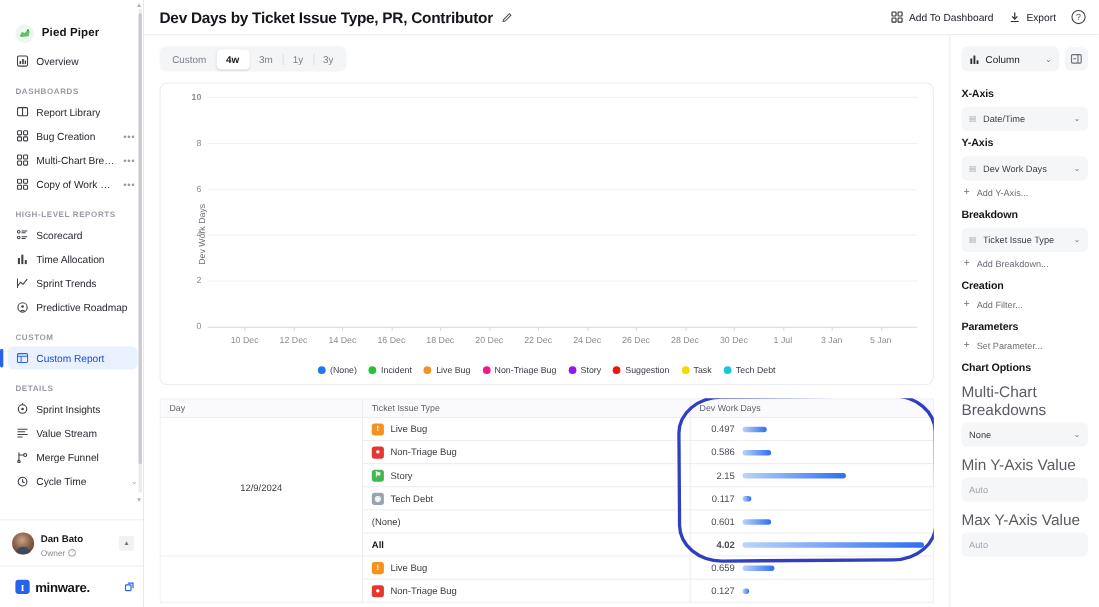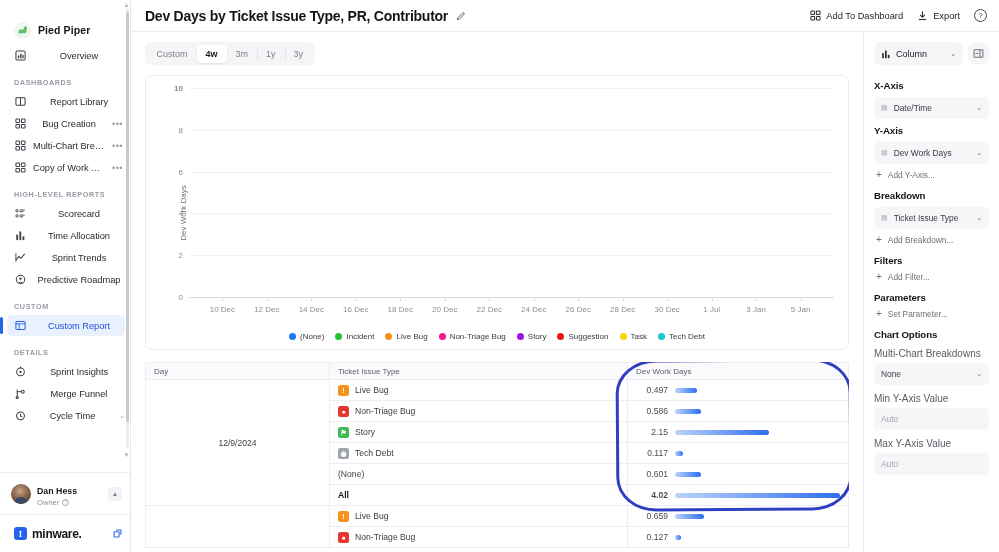--- a/index.html
+++ b/index.html
@@ -37,21 +37,21 @@
     display: flex; align-items: center; gap: 7px;
     height: 21px; margin: 1px 5px 1px 7px; padding-left: 7px;
     border-radius: 5px; cursor: pointer; position: relative;
   }
   .sb-item .ico {
     width: 12px; height: 12px; flex: 0 0 12px;
     display: flex; align-items: center; justify-content: center; color: #3d3f49;
   }
   .sb-item .lbl {
     font-size: 9.3px; color: #2a2b33; white-space: nowrap;
-    overflow: hidden; text-overflow: ellipsis; flex: 1; letter-spacing: -.05px; text-align: center;
+    overflow: hidden; text-overflow: ellipsis; flex: 1; letter-spacing: -.05px;
   }
   .sb-item .dots { font-size: 9px; color: #9a9aa6; letter-spacing: .5px; padding-right: 2px; }
   .sb-item.active { background: #eaf1fe; }
   .sb-item.active .lbl { color: #1f4fd8; font-weight: 400; }
   .sb-item.active .ico { color: #2563eb; }
   .sb-item.active::before {
     content: ""; position: absolute; left: -7px; top: 2px;
     width: 2.5px; height: 17px; background: #2563eb; border-radius: 2px;
   }
   .sb-item .chev { font-size: 7px; color: #9a9aa6; }
@@ -214,21 +214,21 @@
     display: flex; align-items: center; gap: 5px; padding: 0 7px; cursor: pointer;
   }
   .chartsel .lbl { font-size: 9px; color: #22232b; flex: 1; }
   .chartsel .chev { font-size: 7px; color: #6d6e79; }
   .panel-toggle {
     width: 21px; height: 21px; border-radius: 5px; background: #f4f5f7;
     display: flex; align-items: center; justify-content: center; cursor: pointer;
   }
   .rp-body { flex: 1; padding: 0 10px 10px; overflow: hidden; }
   .rp-h { font-size: 9.7px; font-weight: 700; color: #14151a; margin: 5px 0 6px; letter-spacing: -.1px; }
-  .rp-sub { font-size: 10px; color: #5a5b65; margin: 8px 0 4px; }
+  .rp-sub { font-size: 14px; color: #5a5b65; margin: 8px 0 4px; }
   .field {
     height: 22px; background: #f5f6f8; border-radius: 5px;
     display: flex; align-items: center; gap: 6px; padding: 0 7px;
     margin-bottom: 6px; cursor: pointer;
   }
   .field .gico { font-size: 7px; color: #a6a7b0; }
   .field .lbl { font-size: 8.4px; color: #3a3b44; flex: 1; white-space: nowrap; overflow: hidden; text-overflow: ellipsis; }
   .field .chev { font-size: 7px; color: #74757f; }
   .field.ph .lbl { color: #a3a4ad; }
   .addlink {
@@ -378,20 +378,31 @@
               <circle cx="6" cy="6.4" r="4.2" fill="none" stroke="currentColor" stroke-width="1.1"></circle>
               <circle cx="6" cy="6.4" r="1.3" fill="currentColor"></circle>
               <line x1="6" y1=".6" x2="6" y2="2.4" stroke="currentColor" stroke-width="1.1"></line>
             </svg>
         </span>
         <span class="lbl">Sprint Insights</span>
       </div>
       <div class="sb-item">
         <span class="ico">
           <svg width="11" height="11" viewBox="0 0 12 12">
+              <line x1="1" y1="2.4" x2="11" y2="2.4" stroke="currentColor" stroke-width="1"></line>
+              <line x1="1" y1="5" x2="8.6" y2="5" stroke="currentColor" stroke-width="1"></line>
+              <line x1="1" y1="7.6" x2="11" y2="7.6" stroke="currentColor" stroke-width="1"></line>
+              <line x1="1" y1="10.2" x2="6" y2="10.2" stroke="currentColor" stroke-width="1"></line>
+            </svg>
+        </span>
+        <span class="lbl">Value Stream</span>
+      </div>
+      <div class="sb-item">
+        <span class="ico">
+          <svg width="11" height="11" viewBox="0 0 12 12">
               <path d="M2.4 1.6 V10.4" stroke="currentColor" stroke-width="1.1" fill="none"></path>
               <path d="M2.4 4 H7 a2 2 0 0 1 0 0" stroke="currentColor" stroke-width="1.1" fill="none"></path>
               <circle cx="8.6" cy="4" r="1.5" fill="none" stroke="currentColor" stroke-width="1.1"></circle>
               <circle cx="2.4" cy="10.4" r="1.2" fill="none" stroke="currentColor" stroke-width="1.1"></circle>
             </svg>
         </span>
         <span class="lbl">Merge Funnel</span>
       </div>
       <div class="sb-item">
         <span class="ico">
@@ -412,21 +423,21 @@
       <div class="sb-arrow" style="top:2px">▲</div>
       <div class="sb-scrollbar">
           <i></i>
         </div>
       <div class="sb-arrow" style="top:452px">▼</div>
     </div>
 
     <div class="sb-user">
       <span class="avatar"></span>
       <span class="user-meta">
-        <span class="user-name">Dan Hess</span>
+        <span class="user-name">Dan Bato</span>
         <span class="user-role">
           <span>Owner</span>
           <span class="q">?</span>
         </span>
       </span>
       <span class="collapse-btn">▲</span>
     </div>
 
     <div class="sb-foot">
       <span class="mw-logo">I</span>
@@ -880,21 +891,21 @@
           <div class="field">
             <span class="gico">▤</span>
             <span class="lbl">Ticket Issue Type</span>
             <span class="chev">⌄</span>
           </div>
           <div class="addlink">
             <span class="p">+</span>
             <span>Add Breakdown...</span>
           </div>
 
-          <div class="rp-h">Filters</div>
+          <div class="rp-h">Creation</div>
           <div class="addlink">
             <span class="p">+</span>
             <span>Add Filter...</span>
           </div>
 
           <div class="rp-h">Parameters</div>
           <div class="addlink">
             <span class="p">+</span>
             <span>Set Parameter...</span>
           </div>

